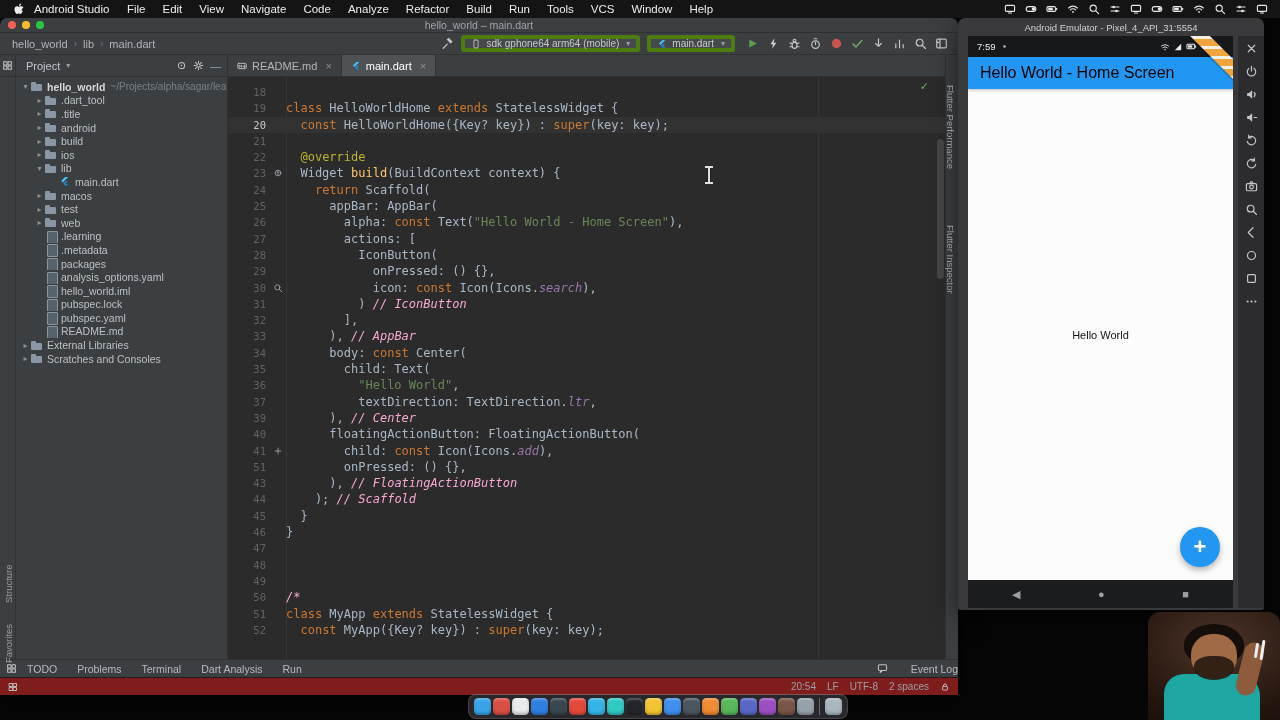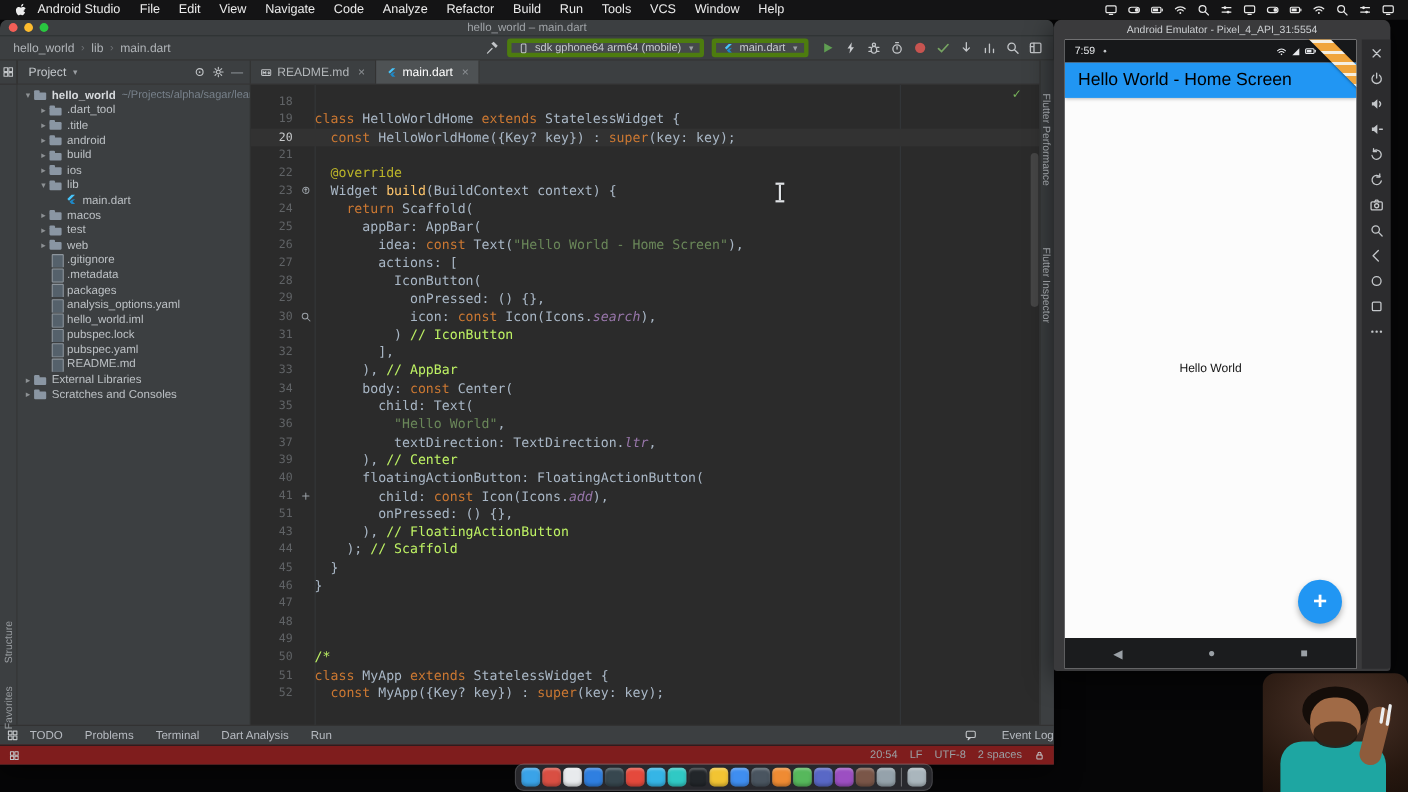--- a/index.html
+++ b/index.html
@@ -64,21 +64,21 @@
   .margin-guide{position:absolute;left:590px;top:0;bottom:0;width:1px;background:#34373a}
   #code-lines{position:absolute;left:0;right:0;top:7px}
   .code-line{display:flex;height:16.3px;position:relative}
   .code-line.cur{background:#323232}
   .ln{width:42px;text-align:right;color:#606366;font-size:10.5px;flex:none;padding-right:4px}
   .code-line.cur .ln{color:#c8cacc}
   .gut{width:16px;flex:none;display:flex;justify-content:center;color:#9aa0a6}
   .gut svg{width:10px;height:10px;margin-top:3px}
   .codetxt{white-space:pre}
   .tk-k{color:#CC7832}.tk-p{color:#A9B7C6}.tk-s{color:#6A8759}
-  .tk-c{color:#bef264;}.tk-a{color:#BBB529}
+  .tk-c{color:#f9a8d4;font-style:italic}.tk-a{color:#BBB529}
   .tk-f{color:#FFC66D}.tk-m{color:#9876AA;font-style:italic}
   .editor-check{position:absolute;right:16px;top:1px;color:#77b25a;font-size:11px;font-family:"Liberation Sans",sans-serif}
   .scroll-thumb{position:absolute;right:1px;top:62px;width:7px;height:140px;background:rgba(255,255,255,.13);border-radius:4px}
   .ibeam{position:absolute;left:480px;top:91px;width:2px;height:14px;background:#dfe2e5;box-shadow:0 0 2px rgba(0,0,0,.8)}
   .ibeam::before,.ibeam::after{content:'';position:absolute;left:-3px;width:8px;height:2px;background:#dfe2e5}
   .ibeam::before{top:-2px}.ibeam::after{bottom:-2px}
 
   .right-strip{position:absolute;top:37px;bottom:36px;left:945px;width:13px;border-left:1px solid #323232;background:#3c3f41}
 
   #bottom-tools{position:absolute;left:0;right:0;bottom:18px;height:18px;border-top:1px solid #323232;display:flex;align-items:center;font-size:10.5px;color:#b6bac0;background:#3c3f41;padding-left:6px}
@@ -464,21 +464,21 @@
             <span class="tlabel">test</span>
           </div>
           <div class="tree-row" style="padding-left: 18px;">
             <span class="arrow">▸</span>
             <span class="ti ti-folder"></span>
             <span class="tlabel">web</span>
           </div>
           <div class="tree-row" style="padding-left: 18px;">
             <span class="arrow"></span>
             <span class="ti ti-file"></span>
-            <span class="tlabel">.gitignore</span>
+            <span class="tlabel">.learning</span>
           </div>
           <div class="tree-row" style="padding-left: 18px;">
             <span class="arrow"></span>
             <span class="ti ti-file"></span>
             <span class="tlabel">.metadata</span>
           </div>
           <div class="tree-row" style="padding-left: 18px;">
             <span class="arrow"></span>
             <span class="ti ti-file"></span>
             <span class="tlabel">packages</span>
@@ -566,21 +566,21 @@
             <span class="codetxt"><span class="tk-p">    </span><span class="tk-k">return</span><span class="tk-p"> Scaffold(</span></span>
           </div>
           <div class="code-line">
             <span class="ln">25</span>
             <span class="gut"></span>
             <span class="codetxt"><span class="tk-p">      appBar: AppBar(</span></span>
           </div>
           <div class="code-line">
             <span class="ln">26</span>
             <span class="gut"></span>
-            <span class="codetxt"><span class="tk-p">        idea: </span><span class="tk-k">const</span><span class="tk-p"> Text(</span><span class="tk-s">"Hello World - Home Screen"</span><span class="tk-p">),</span></span>
+            <span class="codetxt"><span class="tk-p">        alpha: </span><span class="tk-k">const</span><span class="tk-p"> Text(</span><span class="tk-s">"Hello World - Home Screen"</span><span class="tk-p">),</span></span>
           </div>
           <div class="code-line">
             <span class="ln">27</span>
             <span class="gut"></span>
             <span class="codetxt"><span class="tk-p">        actions: [</span></span>
           </div>
           <div class="code-line">
             <span class="ln">28</span>
             <span class="gut"></span>
             <span class="codetxt"><span class="tk-p">          IconButton(</span></span>

